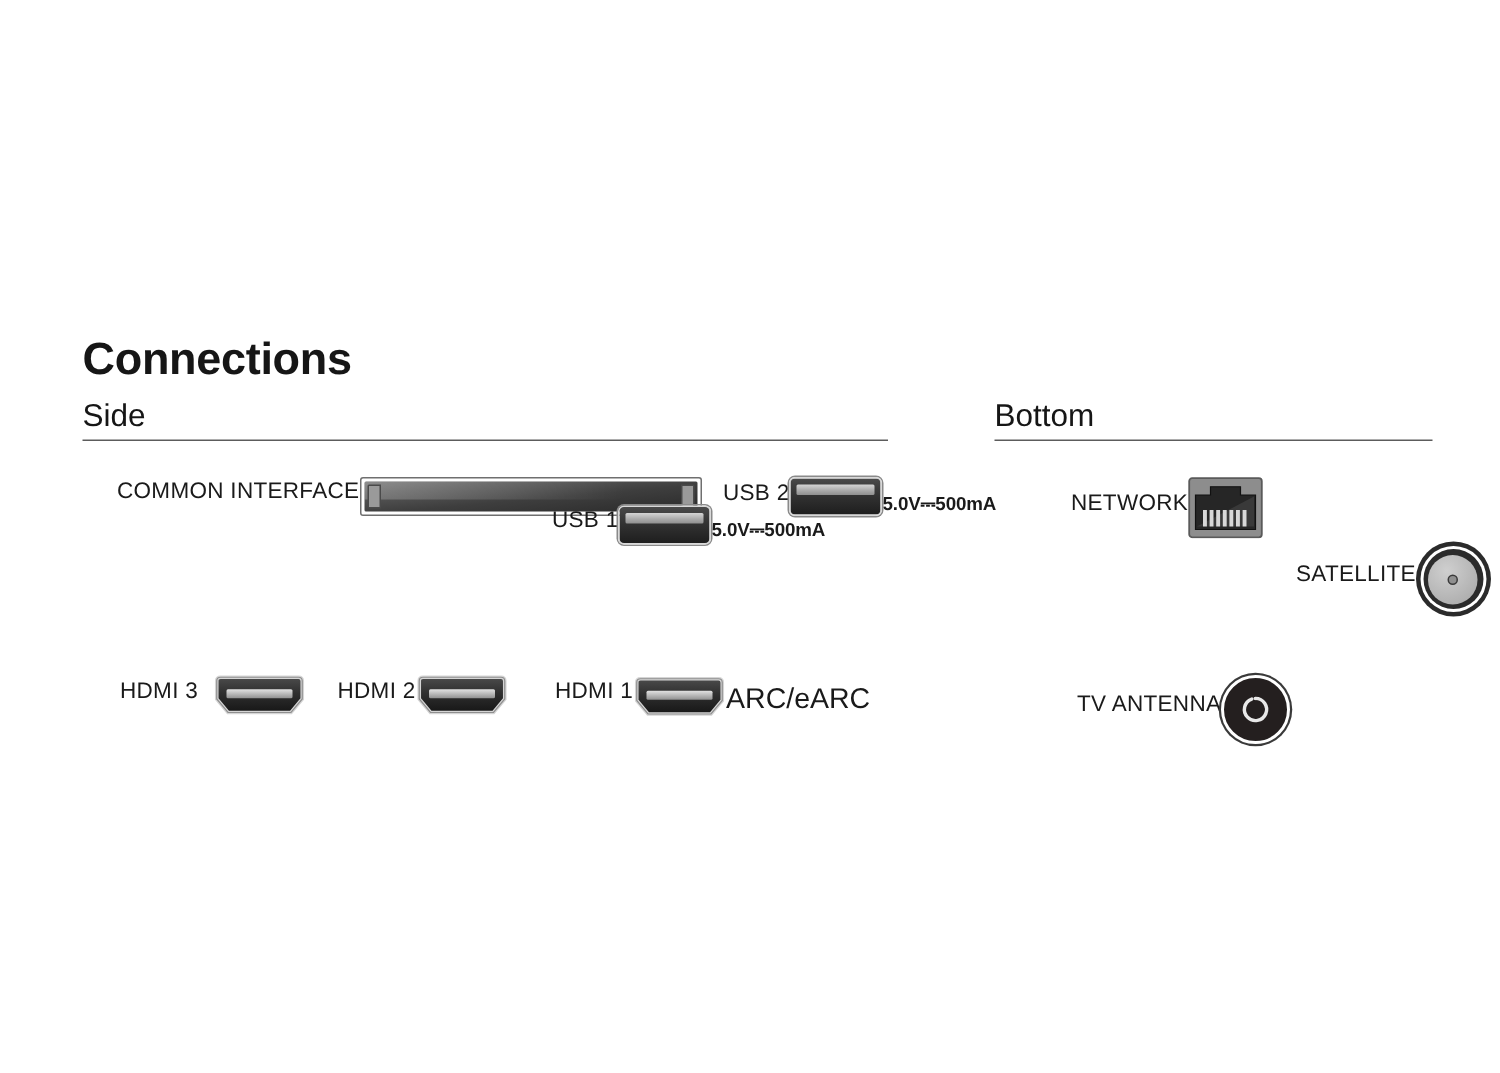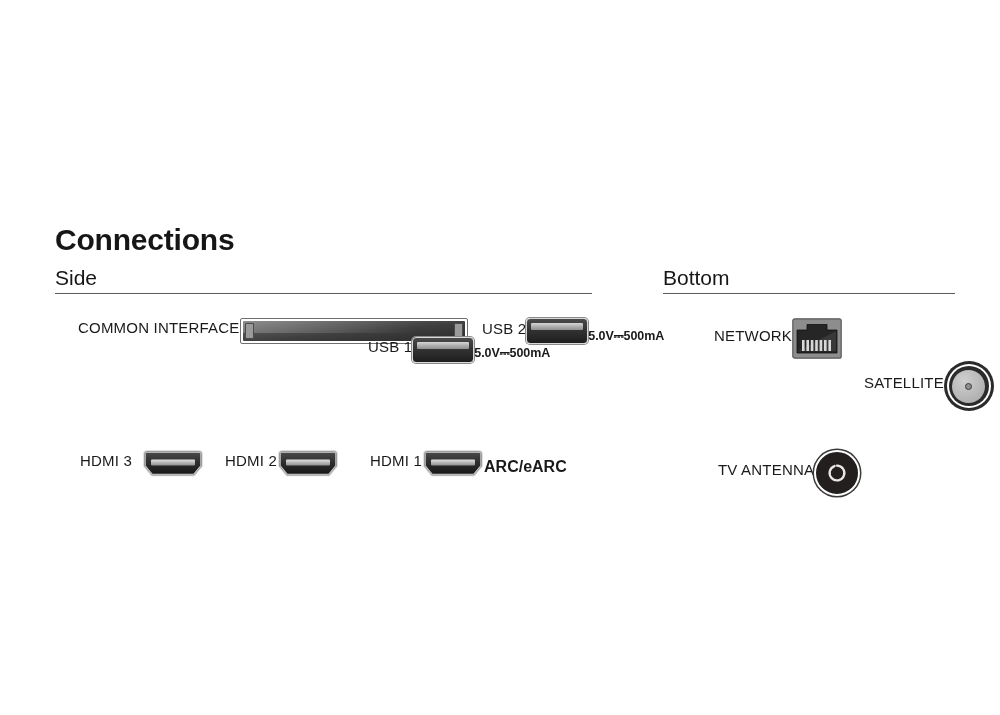--- a/index.html
+++ b/index.html
@@ -61,22 +61,22 @@
   }
   .port-label {
     font-size: 15px;
     font-weight: 400;
     color: #1a1a1a;
     white-space: nowrap;
     letter-spacing: 0.2px;
     margin-bottom: 7px;
   }
   .port-sublabel {
-    font-size: 16px;
-    font-weight: 700;
+    font-size: 19px;
+    font-weight: 400;
     color: #1a1a1a;
     white-space: nowrap;
     margin-top: 6px;
   }
   .port-sublabel.bold {
     font-weight: 700;
     font-size: 12.5px;
     letter-spacing: -0.1px;
   }
 

